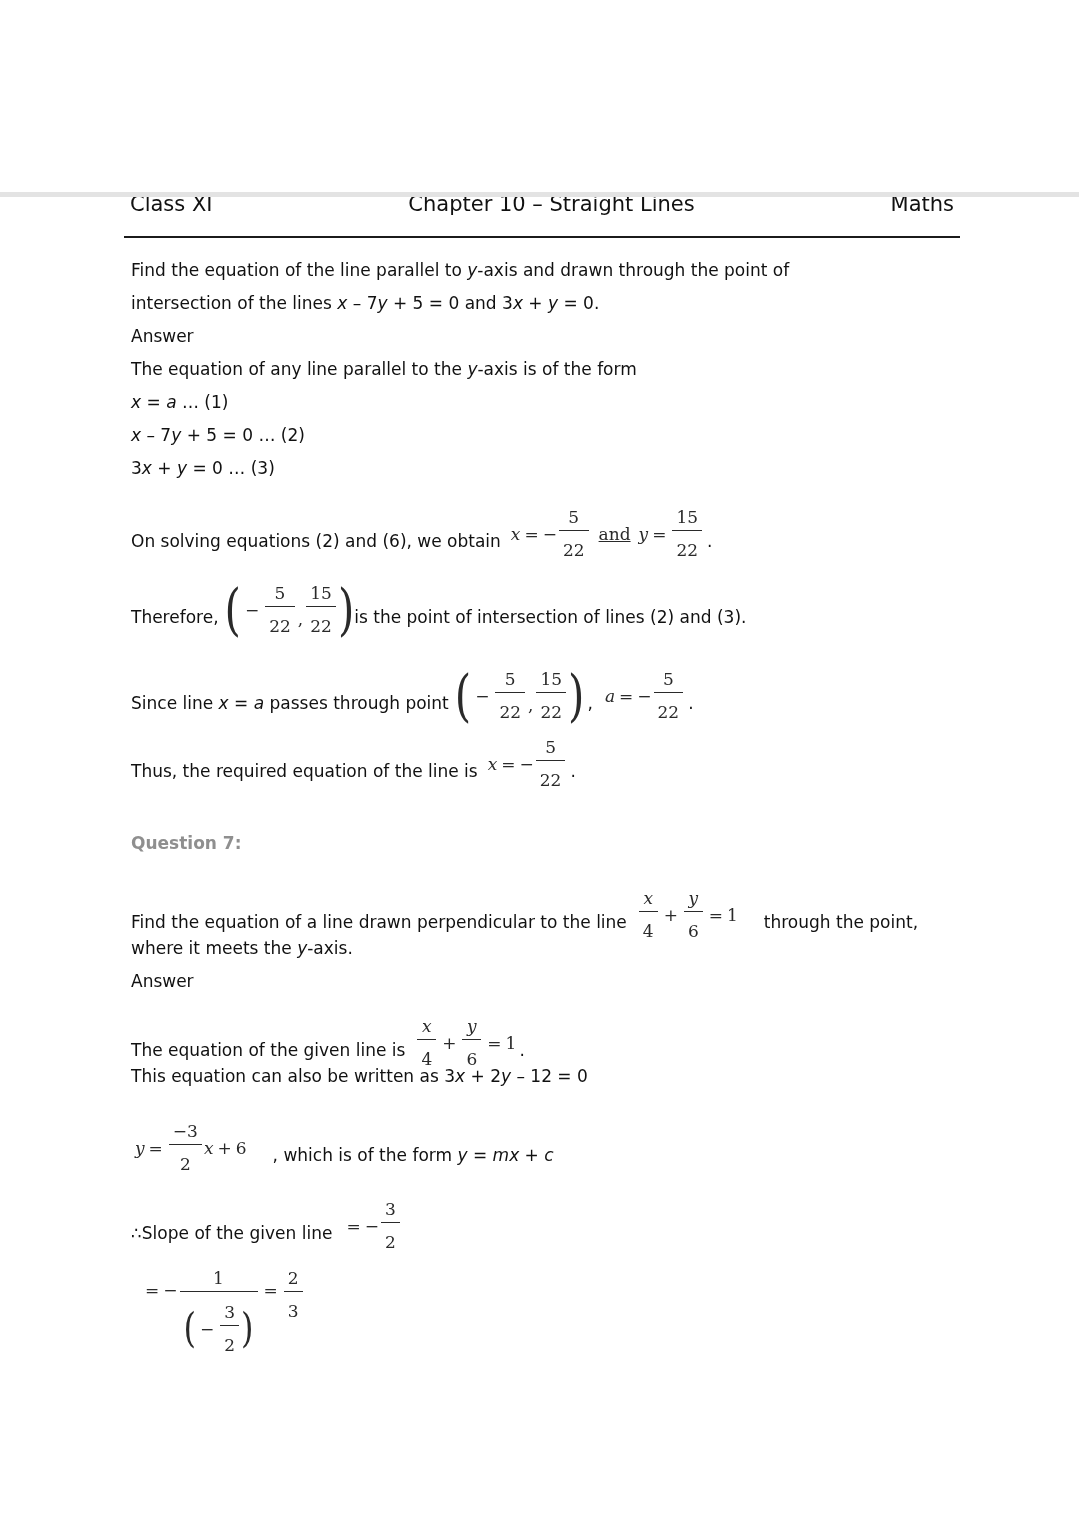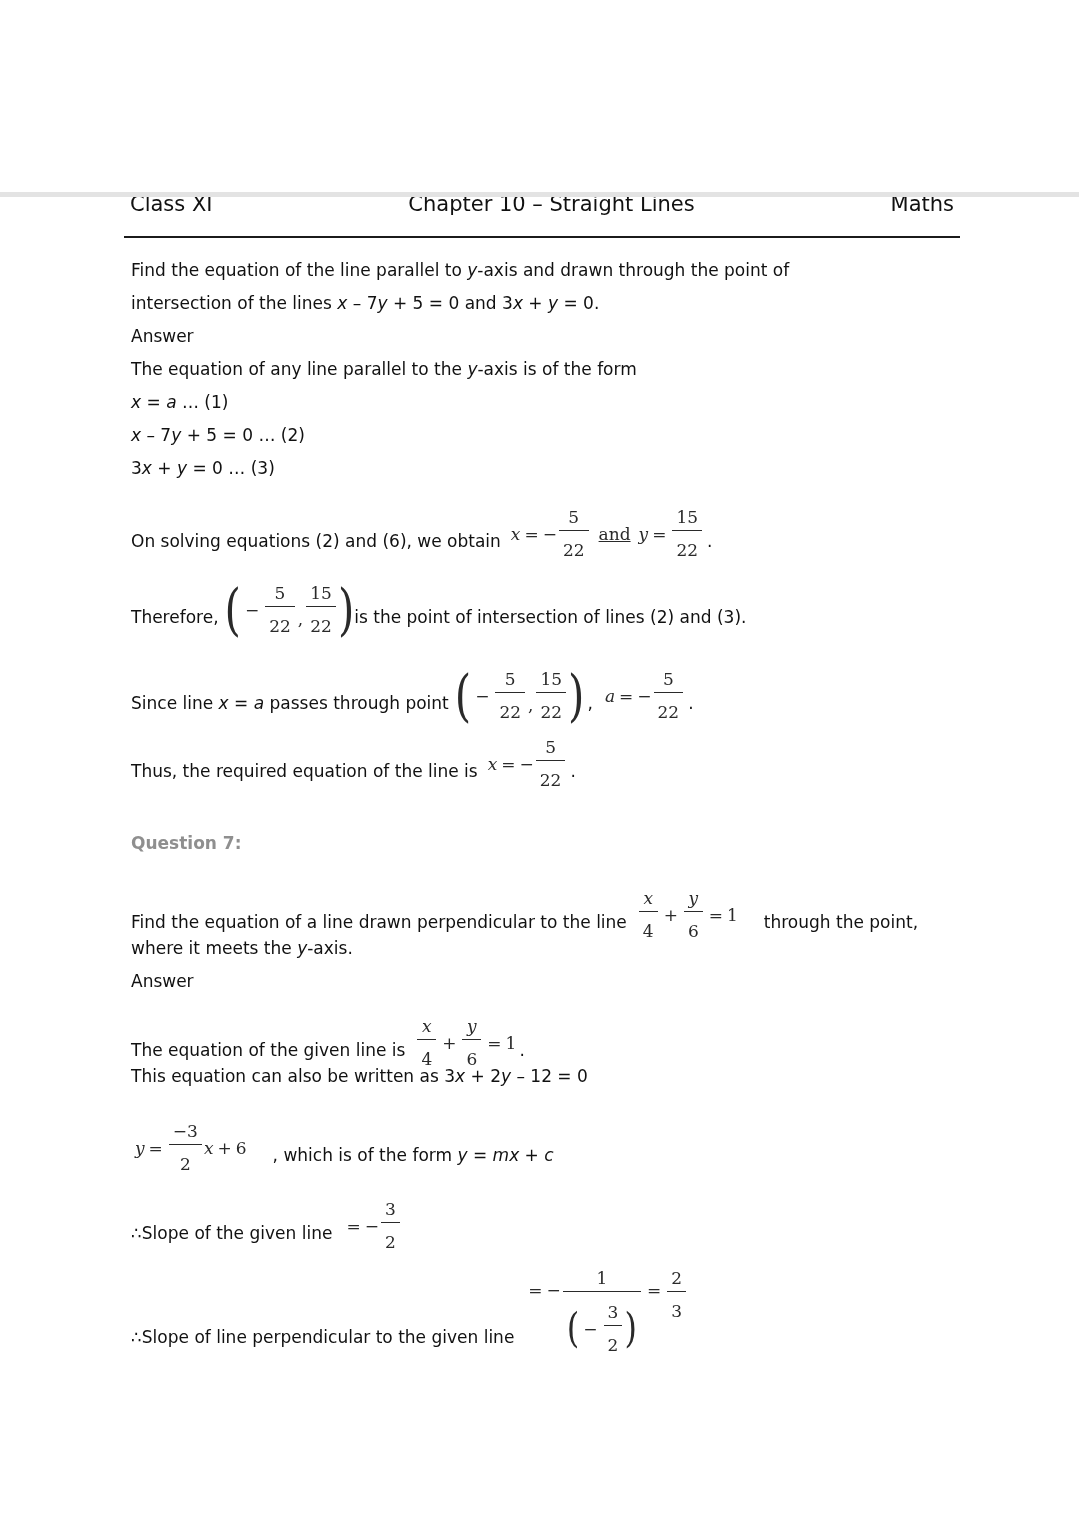--- a/index.html
+++ b/index.html
@@ -230,21 +230,20 @@
         <span class="op">=</span>
         <span>−</span>
         <span class="frac">
           <span class="num">3</span>
           <span class="den">2</span>
         </span>
       </span>
     </div>
 
     <div class="mrow r20">
-      <span class="txt">∴Slope of line perpendicular to the given line</span>
       <span class="math lift ml10 topalign">
         <span class="vs">
           <span class="op">=</span>
           <span>−</span>
         </span>
         <span class="frac">
           <span class="num">1</span>
           <span class="den">
             <span class="pgroup">
               <span class="bp bp2">(</span>

